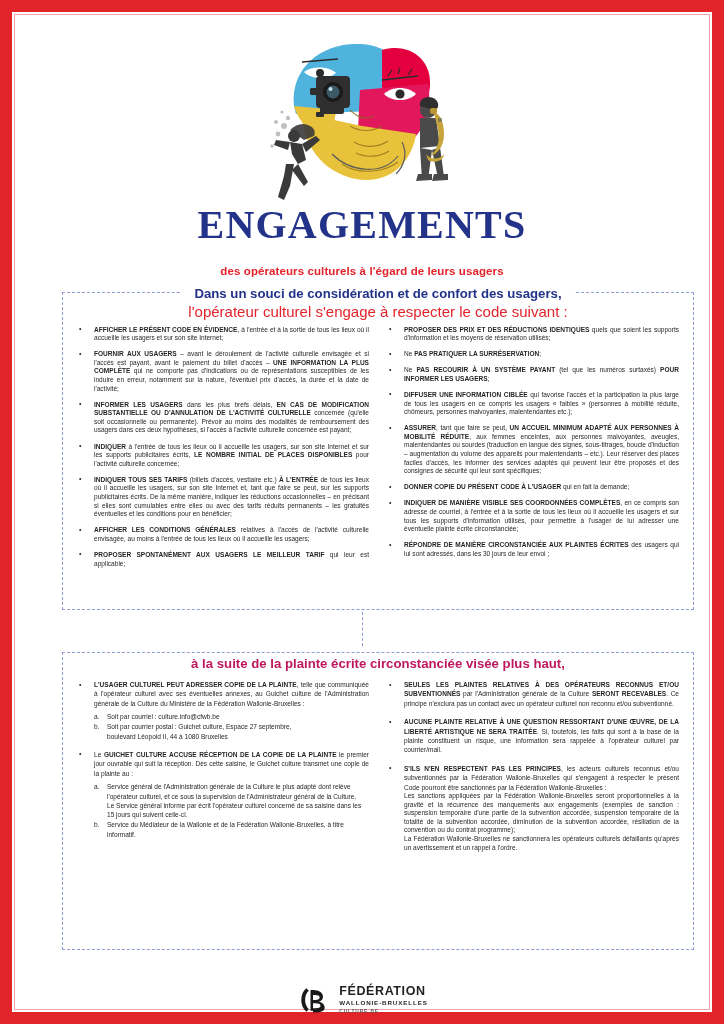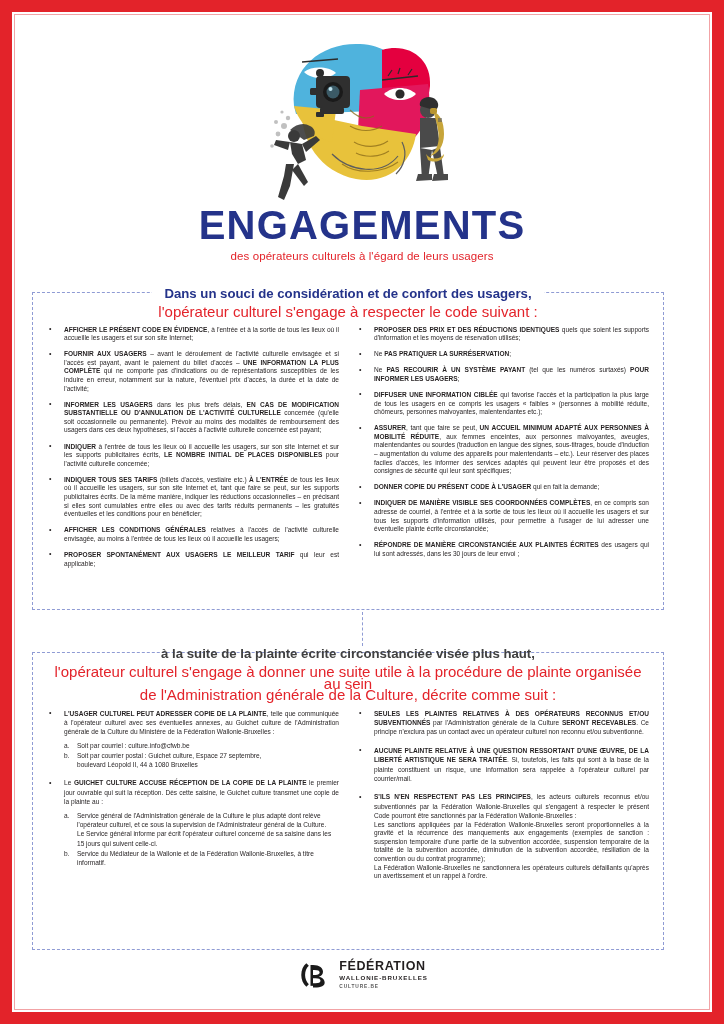--- a/index.html
+++ b/index.html
@@ -35,31 +35,31 @@
     width: 724px; height: 190px;
   }
   .hero svg { display:block; margin: 0 auto; }
 
   .title-block {
     position: absolute; left: 0; top: 205px; width: 724px;
     text-align: center;
   }
   .title-main {
     font-size: 40px; font-weight: bold; letter-spacing: 1.2px;
-    color: #24338a; line-height: 1;
+    color: #24338a; line-height: 1; font-family: Liberation Serif, serif;
   }
   .title-sub {
-    font-size: 11.5px; font-weight: normal; color: #e3232a;
-    margin-top: 5px; letter-spacing: 0.1px;
+    font-size: 11.5px; font-weight: bold; color: #e3232a;
+    margin-top: 20px; letter-spacing: 0.1px;
   }
 
   
   .section {
     position: absolute;
-    left: 32px; width: 632px;
+    left: 62px; width: 632px;
     border: 1px dashed #8f9bd4;
     background: #ffffff;
   }
   #section-engagements { top: 292px; height: 318px; }
   #section-plainte     { top: 652px; height: 298px; }
 
   .sec-head {
     text-align: center;
     position: relative;
     margin-top: -9px;
@@ -69,25 +69,25 @@
     background: #ffffff;
     padding: 0 12px;
     color: #24338a;
     font-weight: bold;
     font-size: 13.2px;
     line-height: 17px;
   }
   .sec-head .head-line2 {
     display: block;
     background: transparent;
-    color: #404040;
+    color: #be185d;
     font-weight: bold;
     font-size: 13.2px;
     line-height: 17px;
-    margin-top: 1px;
+    margin-top: 11px;
   }
   .sec-sub {
     text-align: center;
     color: #e3232a;
     font-size: 15px;
     line-height: 11.5px;
     margin-top: 4px;
     padding: 0 20px;
   }
 
@@ -137,21 +137,21 @@
     font-size: 6.55px;
     line-height: 8.6px;
     text-align: justify;
   }
 
   
   #section-plainte ul.blist > li { line-height: 9.4px; margin-bottom: 9px; }
 
   
   .footer {
-    position: absolute; left: 0; top: 960px; width: 724px;
+    position: absolute; left: 0; top: 985px; width: 724px;
     display: flex; align-items: center; justify-content: center; gap: 9px;
   }
   .footer-mark { width: 34px; height: 30px; }
   .footer-text { line-height: 1; }
   .f-line1 { font-size: 12.5px; font-weight: bold; color: #231f20; letter-spacing: 0.6px; }
   .f-line2 { font-size: 6.2px; font-weight: bold; color: #231f20; letter-spacing: 0.9px; margin-top: 2.5px; }
   .f-line3 { font-size: 4.8px; font-weight: bold; color: #5a5a5a; letter-spacing: 0.9px; margin-top: 3.5px; }
 
   
   .mid-divider {
@@ -300,21 +300,20 @@
       </div>
     </div>
   </div>
 
   <div class="mid-divider"></div>
 
   <div class="section" id="section-plainte">
     <div class="sec-head">
       <span class="head-line2">à la suite de la plainte écrite circonstanciée visée plus haut,</span>
     </div>
-    <div class="sec-sub" id="s2-sub"><span>l'opérateur culturel s'engage à donner une suite utile à la procédure de plainte organisée au sein</span><br><span>de l'Administration générale de la Culture, décrite comme suit :</span></div>
 
     <div class="cols">
       <div class="col">
         <ul class="blist" id="s2-left">
             <li><b>L'USAGER CULTUREL PEUT ADRESSER COPIE DE LA PLAINTE</b>, telle que communiquée à l'opérateur culturel avec ses éventuelles annexes, au Guichet culture de l'Administration générale de la Culture du Ministère de la Fédération Wallonie-Bruxelles :<ol class="alpha">
                 <li><span class="mk">a.</span>Soit par courriel : culture.info@cfwb.be</li>
                 <li><span class="mk">b.</span>Soit par courrier postal : Guichet culture, Espace 27 septembre,<br>boulevard Léopold II, 44 à 1080 Bruxelles</li>
               </ol></li>
             <li>Le <b>GUICHET CULTURE ACCUSE RÉCEPTION DE LA COPIE DE LA PLAINTE</b> le premier jour ouvrable qui suit la réception. Dès cette saisine, le Guichet culture transmet une copie de la plainte au :<ol class="alpha">
                 <li><span class="mk">a.</span>Service général de l'Administration générale de la Culture le plus adapté dont relève l'opérateur culturel, et ce sous la supervision de l'Administrateur général de la Culture.<br>Le Service général informe par écrit l'opérateur culturel concerné de sa saisine dans les 15 jours qui suivent celle-ci.</li>

